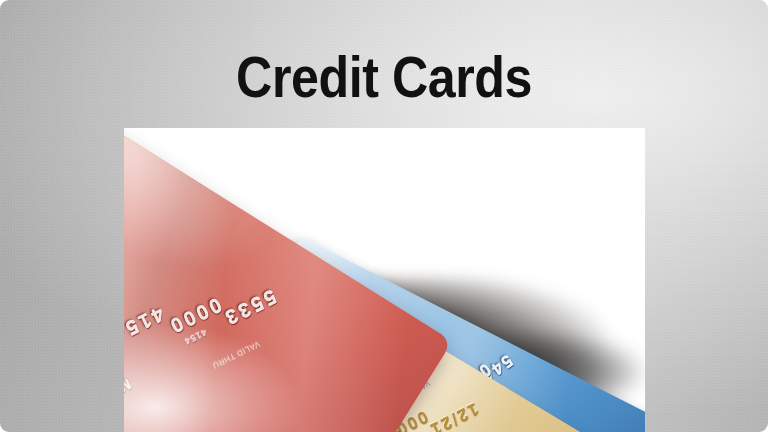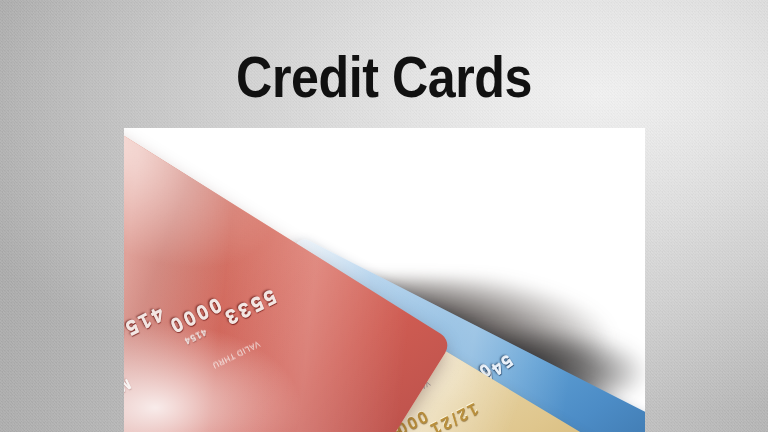--- a/index.html
+++ b/index.html
@@ -19,20 +19,21 @@
     width: 768px;
     height: 432px;
     background:
       radial-gradient(ellipse 150% 120% at 78% 22%,
                       rgba(255,255,255,0.75) 0%,
                       rgba(255,255,255,0.35) 32%,
                       rgba(255,255,255,0.0) 62%),
       linear-gradient(105deg, #a5a5a5 0%, #b0b0b0 18%, #bfbfbf 42%,
                       #cacaca 62%, #c2c2c2 82%, #b4b4b4 100%);
     overflow: hidden;
+    border-radius: 9px;
   }
   
   #slide-noise {
     position: absolute;
     inset: 0;
     pointer-events: none;
     opacity: .30;
     background-image:
       repeating-linear-gradient(37deg,  rgba(255,255,255,.16) 0 1px, rgba(0,0,0,.05) 1px 2px),
       repeating-linear-gradient(-51deg, rgba(255,255,255,.12) 0 1px, rgba(0,0,0,.04) 1px 2px);

